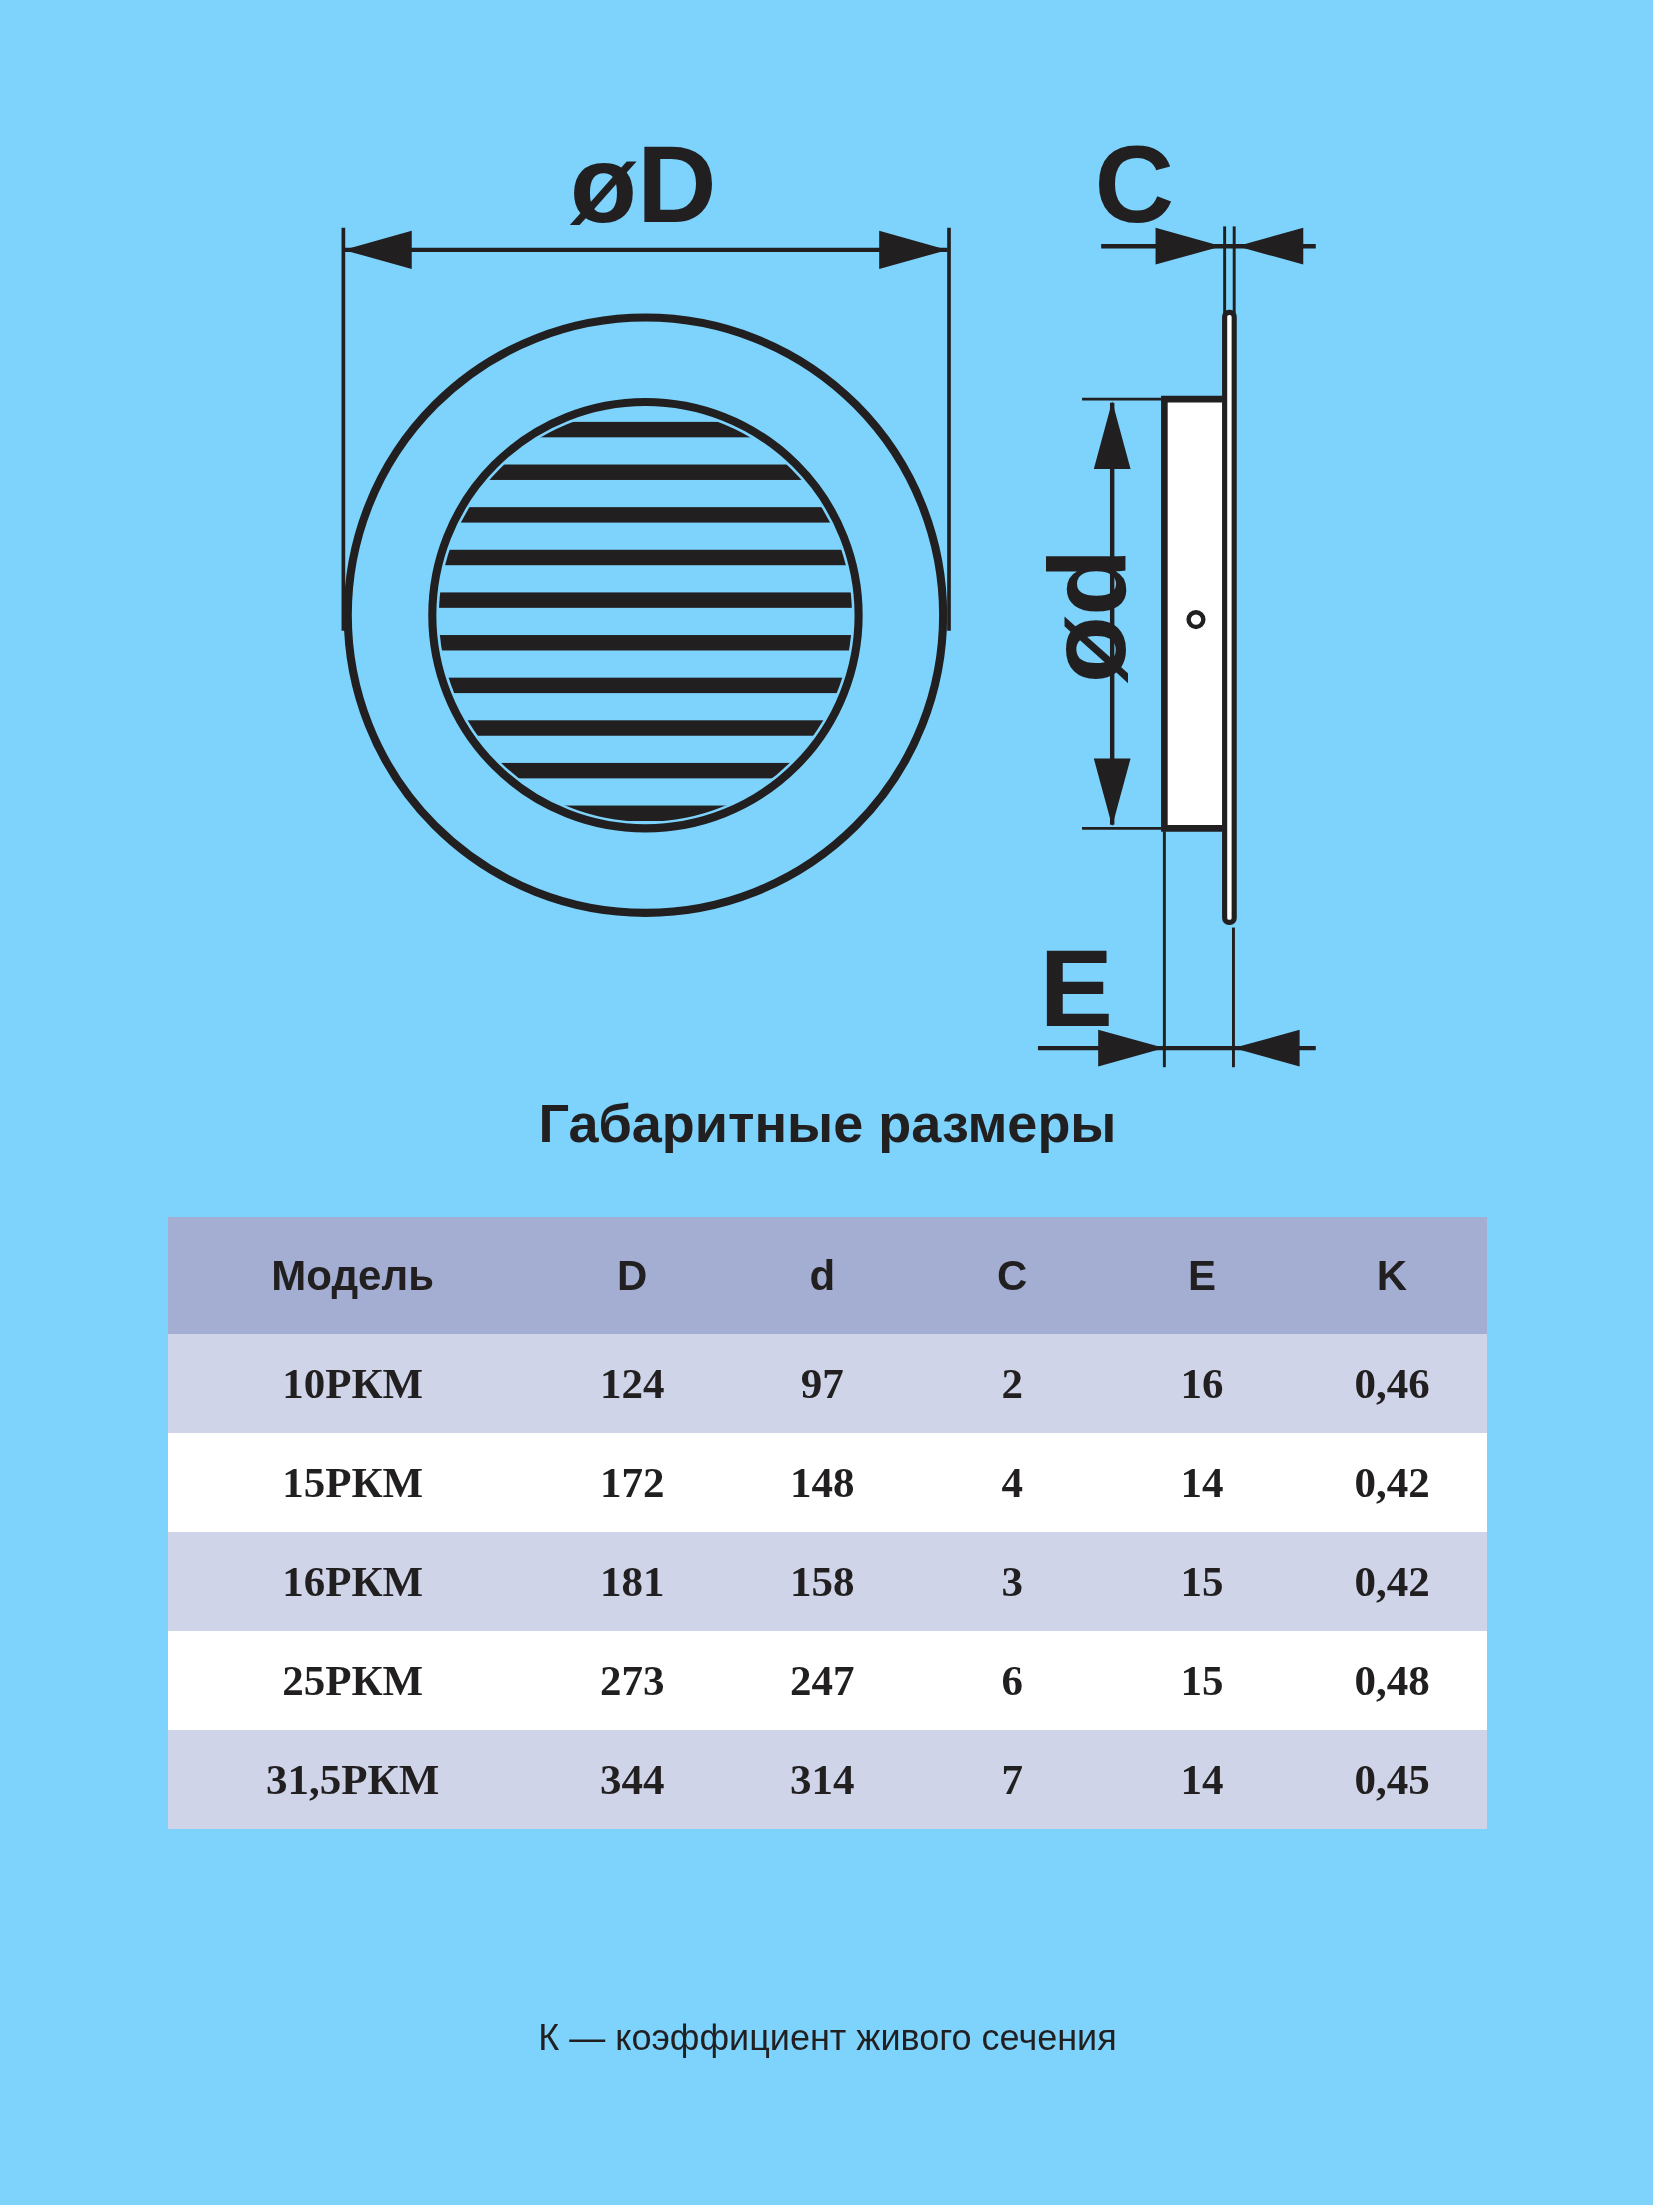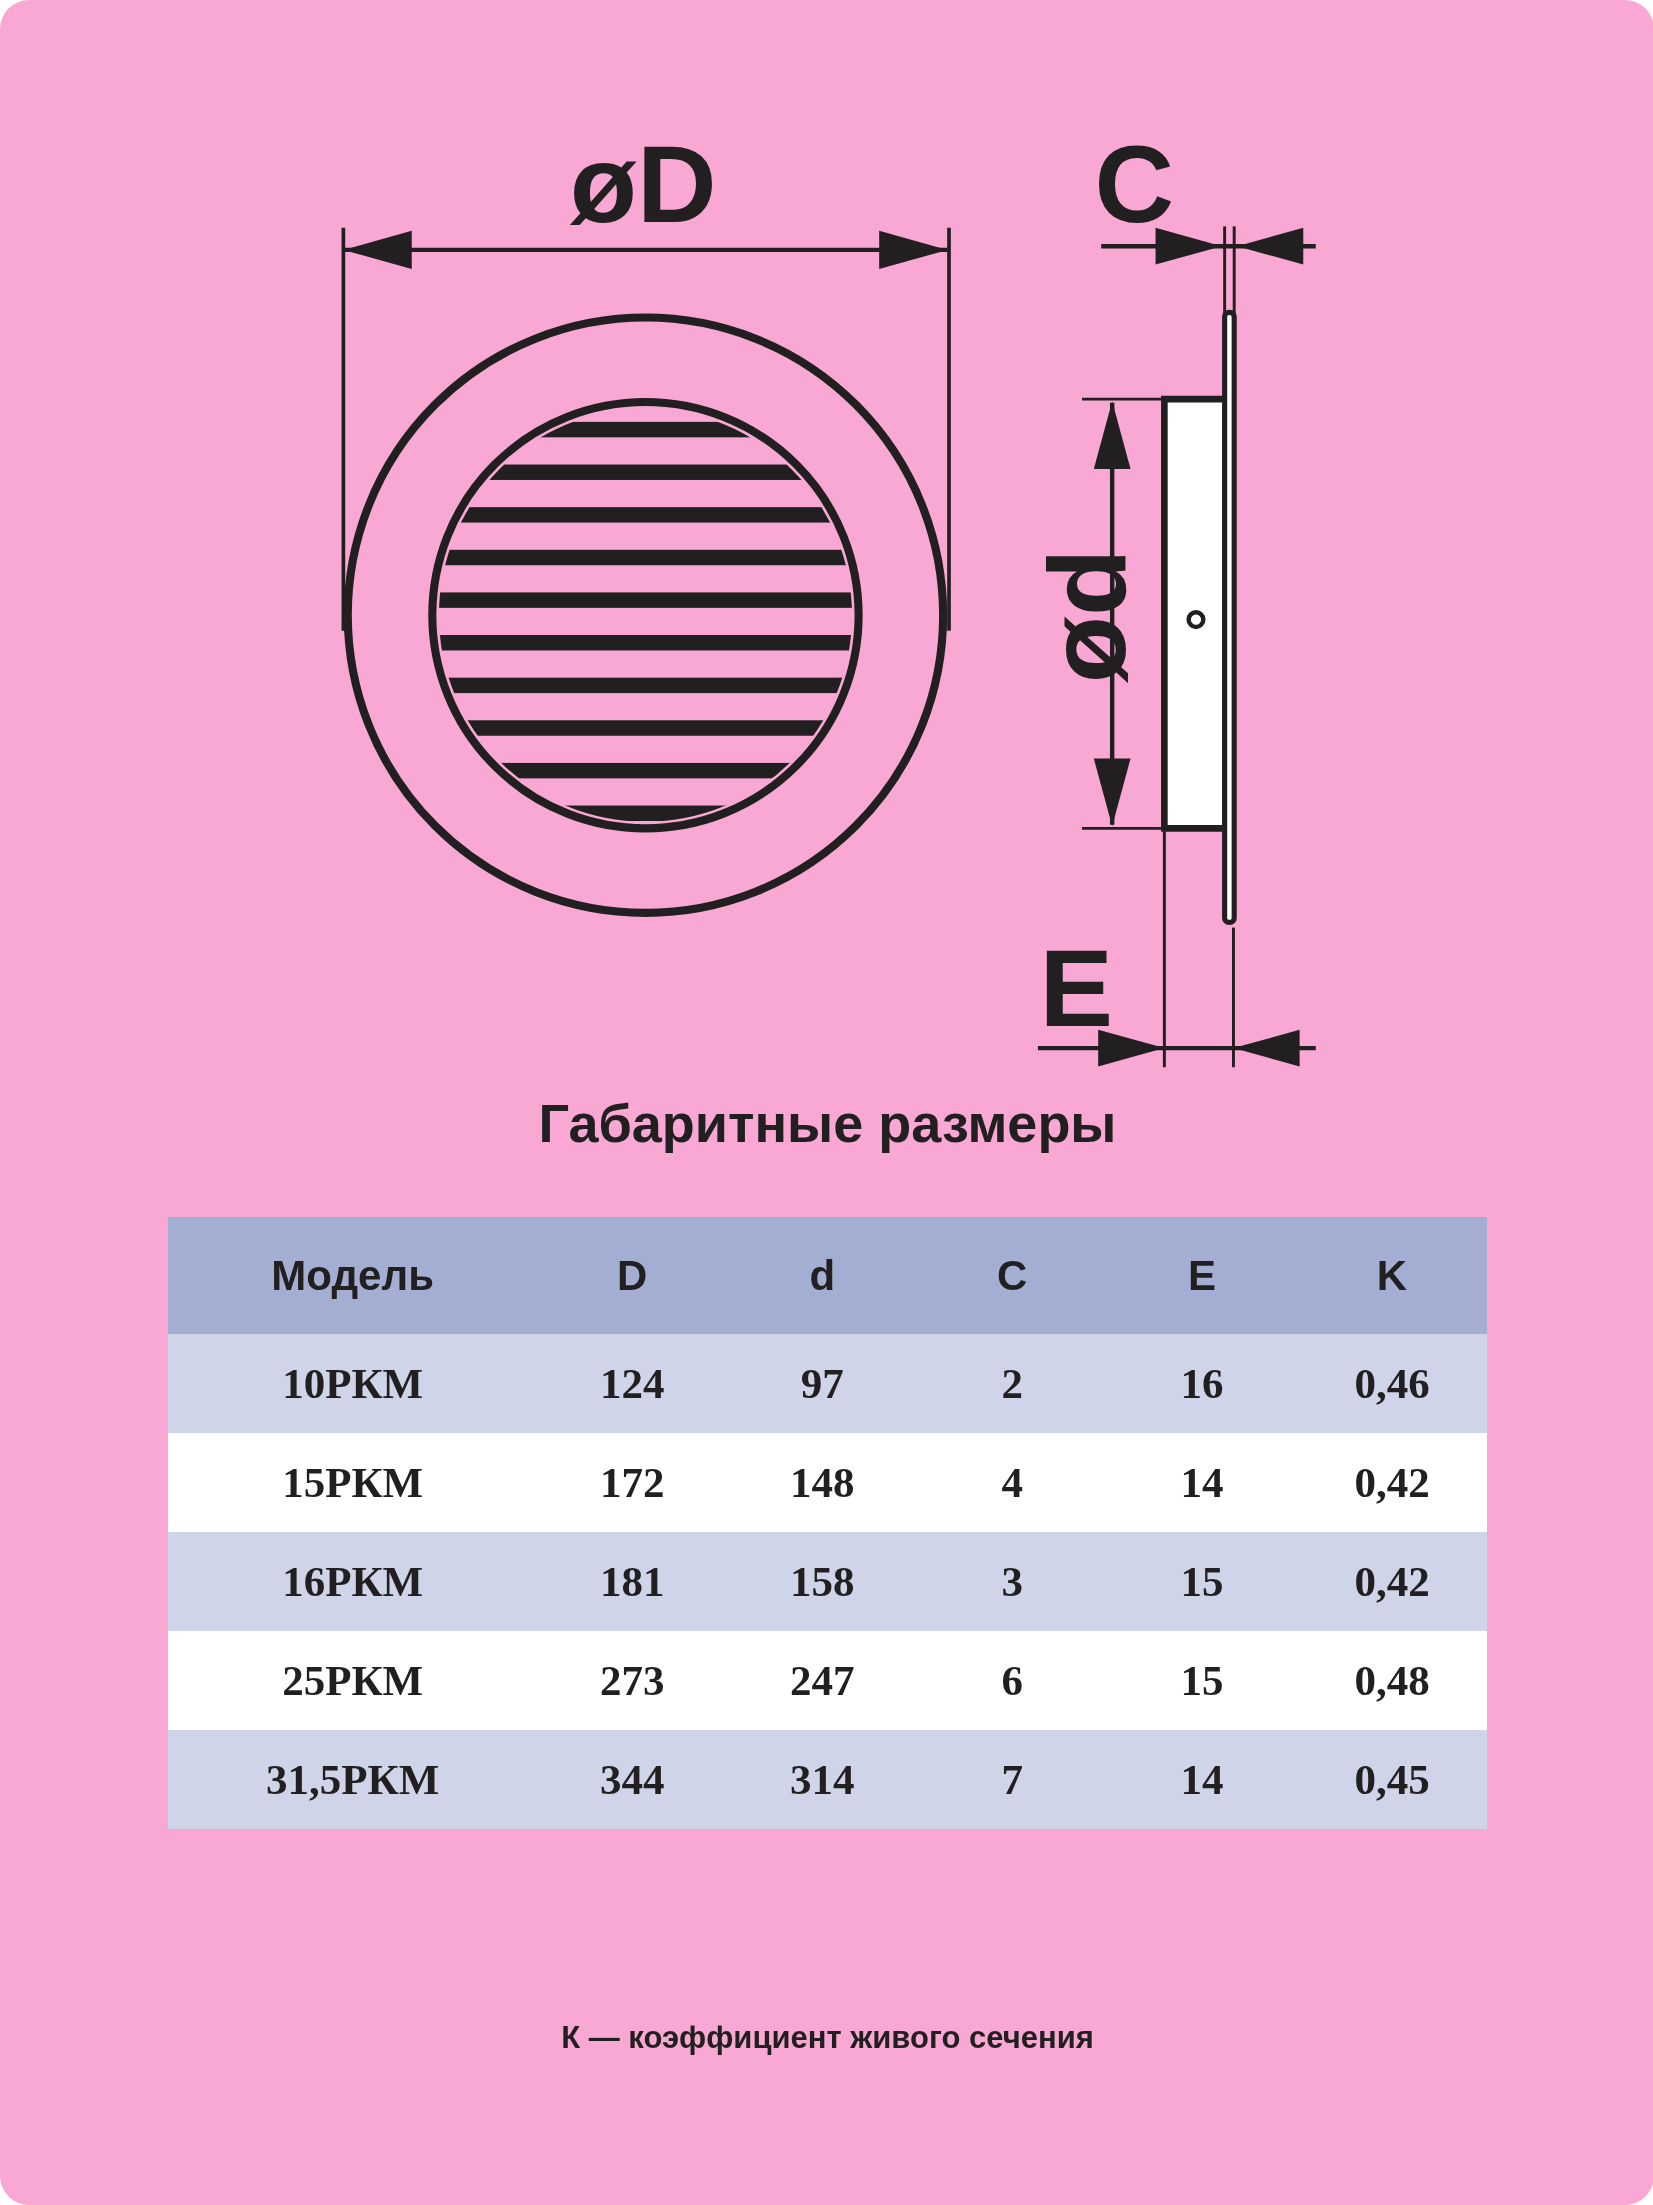--- a/index.html
+++ b/index.html
@@ -1,23 +1,22 @@
 <!DOCTYPE html>
 <html style="font-size:11.8px"><head>
 <meta charset="utf-8">
 <style>
   html,body{margin:0;padding:0;background:#fff;}
   .page{
     position:relative;
     width:1654px;height:2205px;
-    background:#f9a8d4;
+    background:#7dd3fc;
     font-family:"Liberation Sans",sans-serif;
     color:#221f20;
     overflow:hidden;
-    border-radius:29px;
   }
   .drawing{position:absolute;left:0;top:0;}
   .dim-text{
     font-family:"Liberation Sans",sans-serif;
     font-weight:700;font-size:150px;fill:#221f20;
   }
   .section-title{
     position:absolute;left:168px;top:1098px;width:1319px;
     text-align:center;font-size:54px;line-height:51px;font-weight:700;
   }
@@ -31,21 +30,21 @@
     padding:12px;border:none;
   }
   .dims-table td{
     height:99px;font-size:43px;font-weight:700;
     text-align:center;vertical-align:middle;padding:0;border:none;font-family:Liberation Serif, serif;
   }
   .dims-table tbody tr:nth-child(odd){background:#cfd4e8;}
   .dims-table tbody tr:nth-child(even){background:#ffffff;}
   .footnote{
     position:absolute;left:168px;top:2017px;width:1319px;
-    text-align:center;font-size:31px;line-height:41px;font-weight:700;
+    text-align:center;font-size:36px;line-height:41px;font-weight:400;
   }
 </style>
 </head>
 <body>
 
 <div class="page">
 
   <svg class="drawing" width="1654" height="1176" viewBox="0 0 2250 1600" xmlns="http://www.w3.org/2000/svg">
 
     <defs>

